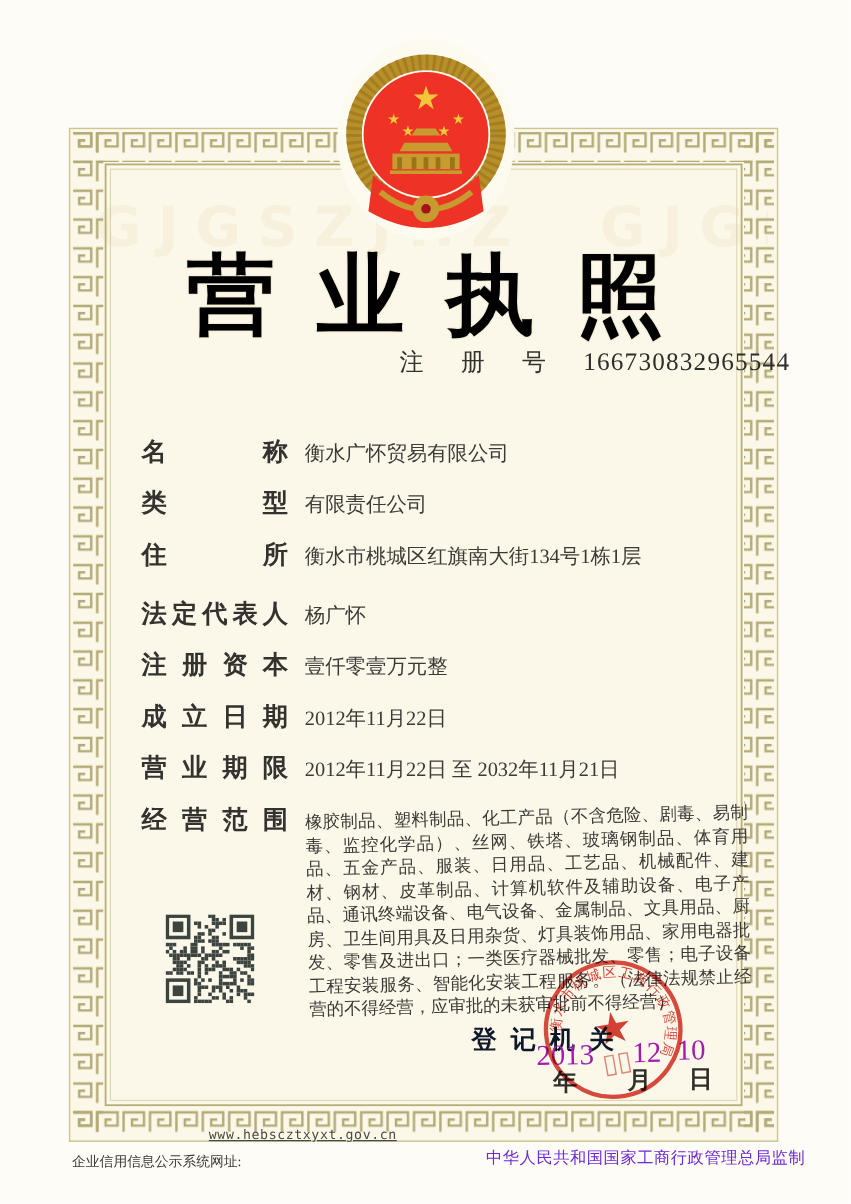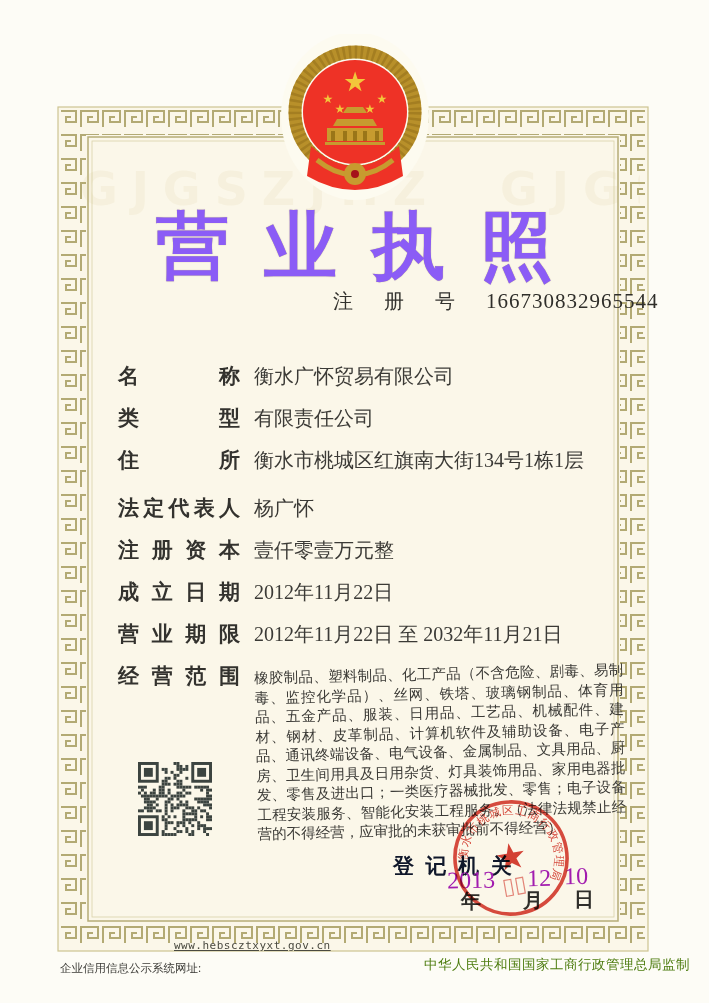--- a/index.html
+++ b/index.html
@@ -13,50 +13,50 @@
   .border-svg{position:absolute;left:57px;top:106px;}
   .watermark{
     position:absolute;left:80px;top:120px;width:560px;height:800px;
     font-family:"DejaVu Sans",sans-serif;font-size:46px;font-weight:bold;letter-spacing:14px;
     color:rgba(205,186,120,0.10);line-height:138px;overflow:hidden;white-space:nowrap;
     pointer-events:none;
   }
   .emblem{position:absolute;left:281px;top:34px;width:148px;height:172px;}
   .doc-title{
     position:absolute;left:0;top:198px;width:709px;text-align:center;
-    font-size:73px;font-weight:bold;color:#8b5cf6;
+    font-size:73px;font-weight:bold;color:#000000;
     letter-spacing:0.48em;padding-left:0.48em;box-sizing:border-box;
     text-shadow:0 0 1px rgba(125,104,24,0.55);
   }
   .reg-row{position:absolute;left:333px;top:288px;font-size:20px;color:#33322e;white-space:nowrap;}
   .reg-label{letter-spacing:1.55em;font-weight:400;}
   .reg-number{font-size:21px;letter-spacing:1px;color:#2f2e2a;}
   .fields{position:absolute;left:118px;top:362px;width:505px;}
   .field-row{display:flex;align-items:baseline;margin-bottom:14px;}
   .field-row.gap-before{margin-top:20px;}
   .field-label{
     display:flex;justify-content:space-between;flex:0 0 122px;width:122px;
     font-size:21px;font-weight:600;color:#33322e;line-height:28px;
   }
-  .field-value{margin-left:14px;font-size:20px;color:#3b3a36;line-height:26px;}
+  .field-value{margin-left:14px;font-size:17px;color:#3b3a36;line-height:26px;}
   .field-value.multiline{font-size:14.5px;line-height:19.5px;width:372px;text-align:justify;transform:rotate(-1.3deg);transform-origin:left top;}
   .qr{position:absolute;left:138px;top:762px;}
   .issuer-label{
     position:absolute;left:393px;top:852px;font-size:21px;font-weight:600;color:#0f172a;
     letter-spacing:0.55em;white-space:nowrap;
   }
   .date-num{position:absolute;font-size:24px;color:#a21caf;transform:rotate(-1deg);}
   .date-char{position:absolute;font-size:20px;font-weight:600;color:#2f2e2a;}
   .seal{position:absolute;left:448px;top:795px;mix-blend-mode:multiply;}
   .url-over-border{
     position:absolute;left:174px;top:939px;font-size:11px;color:#4a4a40;
     font-family:"DejaVu Sans Mono",monospace;text-decoration:underline;letter-spacing:0.5px;
   }
   .footer-left{position:absolute;left:60px;top:961px;font-size:11.5px;color:#3b3a36;}
-  .footer-right{position:absolute;right:19px;top:956px;font-size:13.5px;color:#4d7c0f;letter-spacing:0.5px;}
+  .footer-right{position:absolute;right:38px;top:956px;font-size:13.5px;color:#6d28d9;letter-spacing:0.5px;}
 </style>
 </head>
 <body>
 
 <div class="page">
 
   <div class="inner-paper"></div>
 
   <svg class="border-svg" width="592" height="846">
     <defs>

